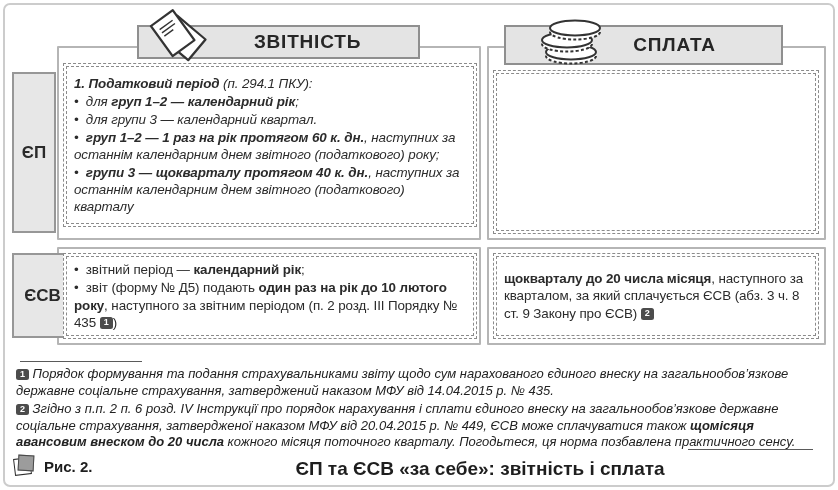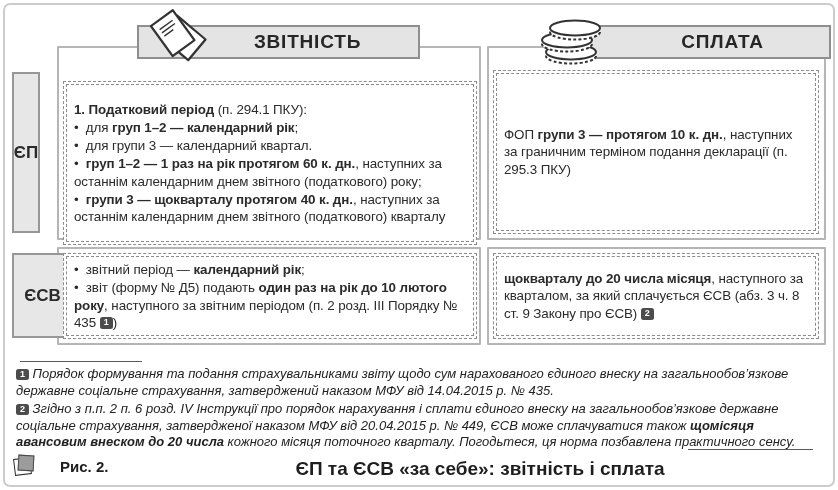--- a/index.html
+++ b/index.html
@@ -6,42 +6,42 @@
   .page{position:relative;width:838px;height:490px;background:#fff;
         font-family:"Liberation Sans",sans-serif;color:var(--text,#2b2b2b);overflow:hidden;box-sizing:border-box;}
   .page *{box-sizing:border-box;}
   .frame{position:absolute;inset:3px;border:2px solid var(--frame,#ccc);border-radius:7px;pointer-events:none;z-index:0;}
 
   
   .hdr{position:absolute;background:var(--header-bg,#e4e4e4);border:2px solid var(--header-border,#8f8f8f);
        display:flex;align-items:center;justify-content:center;font-weight:bold;font-size:19px;
        letter-spacing:.8px;color:#262626;z-index:3;}
   .hdr1{left:137px;top:25px;width:283px;height:34px;padding-left:58px;}
-  .hdr2{left:552px;top:25px;width:279px;height:34px;padding-left:62px;}
+  .hdr2{left:504px;top:25px;width:279px;height:40px;padding-left:62px;}
   .icon{position:absolute;z-index:4;}
   .icon-papers{left:138px;top:5px;}
   .icon-coins{left:536px;top:8px;}
 
   
   .wrap{position:absolute;border:2px solid var(--box-border,#b5b5b5);background:#fff;z-index:1;border-radius:1px;}
   .w1{left:57px;top:46px;width:424px;height:194px;}
   .w2{left:487px;top:46px;width:339px;height:194px;}
   .w3{left:57px;top:247px;width:424px;height:98px;}
   .w4{left:487px;top:247px;width:339px;height:98px;}
 
   
   .rowlabel{position:absolute;background:var(--label-bg,#e7e7e7);border:2px solid var(--label-border,#979797);
             display:flex;align-items:center;justify-content:center;font-weight:bold;font-size:17px;z-index:2;color:#2a2a2a;}
-  .l1{left:12px;top:72px;width:28px;height:161px;}
+  .l1{left:12px;top:72px;width:44px;height:161px;}
   .l2{left:12px;top:253px;width:61px;height:85px;}
 
   
   .cell{position:absolute;border:1px dashed var(--dashed-border,#8b8b8b);background:#fff;z-index:2;}
   .cell::before{content:"";position:absolute;inset:2px;border:1px dashed var(--dashed-border,#8b8b8b);pointer-events:none;}
-  .d1{left:63px;top:81px;width:414px;height:164px;}
+  .d1{left:63px;top:63px;width:414px;height:164px;font-style:italic;}
   .d2{left:493px;top:70px;width:326px;height:164px;}
   .d3{left:63px;top:253px;width:414px;height:86px;}
   .d4{left:493px;top:253px;width:326px;height:86px;}
   .cell-inner{position:relative;height:100%;padding:5px 10px;display:flex;flex-direction:column;justify-content:center;}
   .cell .rp{margin:0;font-size:13.4px;line-height:1.27;letter-spacing:-.1px;}
   .tight .rp + .rp{margin-top:1px;}
   .spaced .rp + .rp{margin-top:9px;}
   .b{font-weight:bold;}
 
   
@@ -53,21 +53,21 @@
   .f1{left:16px;top:366px;width:810px;}
   .f2{left:16px;top:401px;width:810px;}
   .fnmark{display:inline-block;min-width:13px;height:11.5px;padding:0 1px;background:var(--marker-bg,#4c4c4c);
           color:#fff;font-size:9px;font-weight:bold;font-style:normal;text-align:center;line-height:11.5px;
           border-radius:2.5px;vertical-align:1.5px;letter-spacing:0;}
 
   
   .figsq{position:absolute;left:14px;top:454px;width:24px;height:24px;z-index:2;}
   .figsq .back{position:absolute;left:0;top:4px;width:17px;height:17px;background:#fff;border:1.5px solid #2e2e2e;transform:rotate(-7deg);}
   .figsq .front{position:absolute;left:4px;top:1px;width:16px;height:16px;background:#9c9c9c;border:1px solid #4a4a4a;transform:rotate(3deg);}
-  .figlabel{position:absolute;left:44px;top:458px;font-weight:bold;font-size:15px;color:#1e1e1e;z-index:2;margin-left:16px;}
+  .figlabel{position:absolute;left:44px;top:458px;font-weight:bold;font-size:15px;color:#1e1e1e;z-index:2;}
   .figtitle{position:absolute;left:240px;top:458px;width:480px;text-align:center;font-weight:bold;font-size:19px;color:#1e1e1e;z-index:2;}
 </style>
 </head>
 <body>
 
 <div class="page">
   <div class="frame"></div>
 
   <div class="wrap w1"></div>
   <div class="wrap w2"></div>
@@ -111,21 +111,20 @@
     <div class="cell-inner tight">
         <p class="rp"><span class="b">1. Податковий період</span><span> (п. 294.1 ПКУ):</span></p>
         <p class="rp"><span>•&nbsp; для </span><span class="b">груп 1–2 — календарний рік</span><span>;</span></p>
         <p class="rp"><span>•&nbsp; для групи 3 — календарний квартал.</span></p>
         <p class="rp"><span>•&nbsp; </span><span class="b">груп 1–2 — 1 раз на рік протягом 60 к. дн.</span><span>, наступних за останнім календарним днем звітного (податкового) року;</span></p>
         <p class="rp"><span>•&nbsp; </span><span class="b">групи 3 — щокварталу протягом 40 к. дн.</span><span>, наступних за останнім календарним днем звітного (податкового) кварталу</span></p>
       </div>
   </div>
   <div class="cell d2">
     <div class="cell-inner spaced">
-        <p class="rp"><span>ФОП </span><span class="b">групи 3 — протягом 10 к. дн.</span><span>, наступних за граничним терміном подання декларації (п. 295.3 ПКУ)</span></p>
       </div>
   </div>
   <div class="cell d3">
     <div class="cell-inner tight">
         <p class="rp"><span>•&nbsp; звітний період — </span><span class="b">календарний рік</span><span>;</span></p>
         <p class="rp"><span>•&nbsp; звіт (форму № Д5) подають </span><span class="b">один раз на рік до 10 лютого року</span><span>, наступного за звітним періодом (п. 2 розд. III Порядку № 435 </span><span class="fnmark">1</span><span>)</span></p>
       </div>
   </div>
   <div class="cell d4">
     <div class="cell-inner tight">

